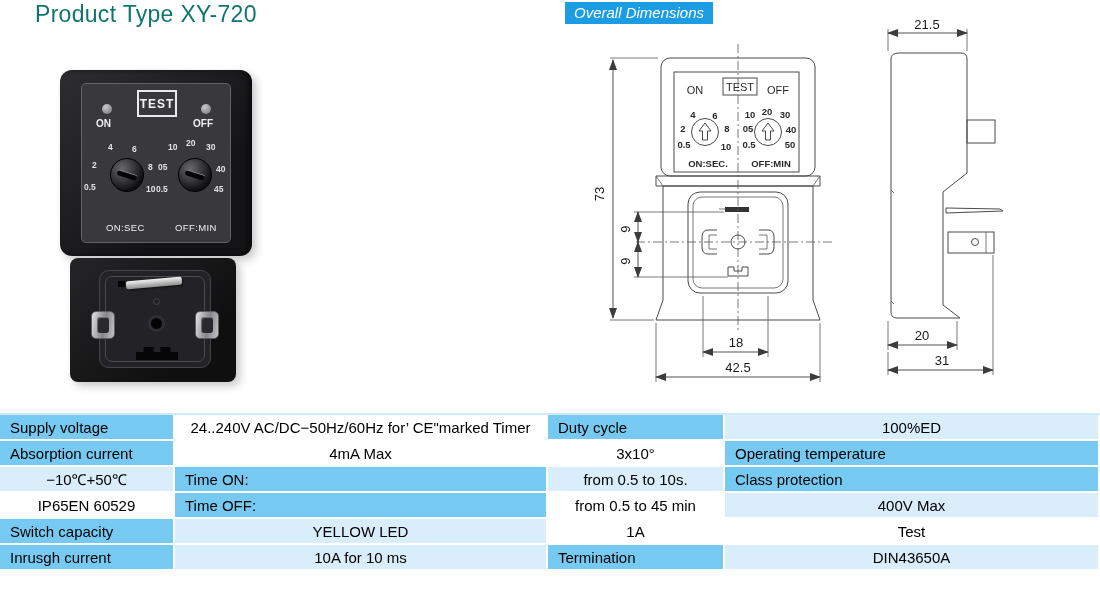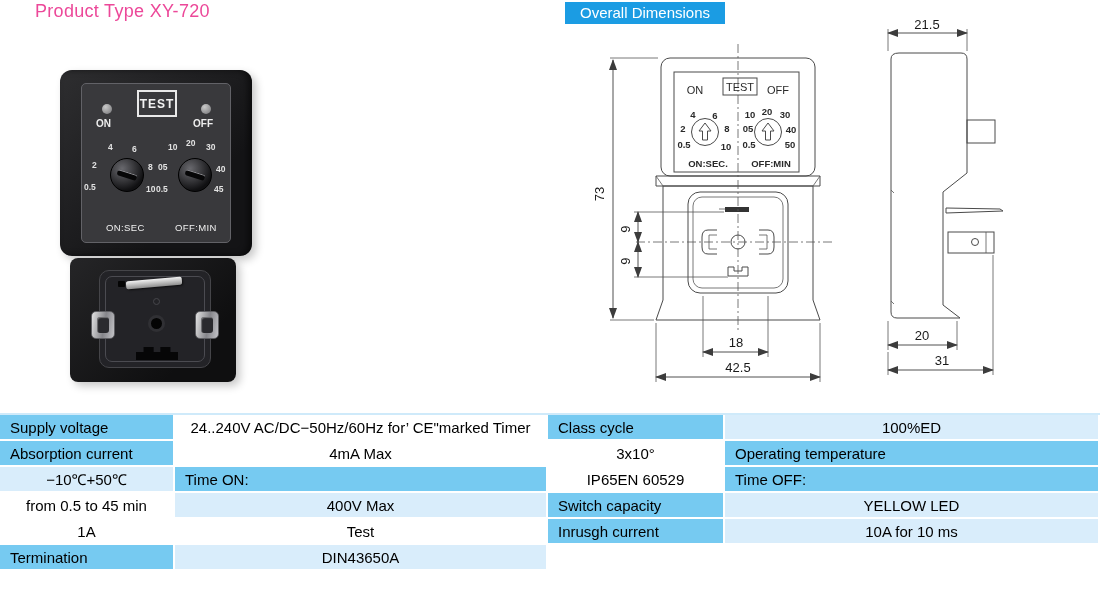--- a/index.html
+++ b/index.html
@@ -1,20 +1,20 @@
 <!DOCTYPE html>
 <html><head>
 <meta charset="utf-8">
 <style>
   * { margin:0; padding:0; box-sizing:border-box; }
   html,body { width:1100px; height:595px; background:#fff; font-family:"Liberation Sans", sans-serif; overflow:hidden; }
   .stage { position:relative; width:1100px; height:595px; background:#fff; }
 
-  .page-title { position:absolute; left:35px; top:1px; font-size:18px; color:#ec4899; letter-spacing:.3px; }
-  .badge { position:absolute; left:565px; top:2px; background:#1B9CE3; color:#fff; font-size:15px; padding:2px 15px 3px; }
+  .page-title { position:absolute; left:35px; top:1px; font-size:23px; color:#0f766e; letter-spacing:.3px; }
+  .badge { position:absolute; left:565px; top:2px; background:#1B9CE3; color:#fff; font-size:15px; padding:2px 9px 3px;font-style:italic; }
 
   
   .photo { position:absolute; left:56px; top:62px; width:212px; height:325px; }
   .photo-head { position:absolute; left:4px; top:8px; width:192px; height:186px;
     background:linear-gradient(135deg,#2e2e30,#141416 70%); border-radius:12px;
     box-shadow:4px 4px 9px rgba(0,0,0,.22), inset -4px 0 6px rgba(0,0,0,.5); }
   .photo-panel { position:absolute; left:21px; top:13px; width:150px; height:160px;
     background:#39393c; border:1px solid #626267; border-radius:5px; }
   .test-box { position:absolute; left:55px; top:6px; width:40px; height:27px;
     border:2px solid #e9e9e9; color:#f2f2f2; font-size:12px; font-weight:bold;
@@ -228,31 +228,33 @@
         <line class="dim" x1="298" y1="350" x2="403" y2="350" marker-start="url(#ar)" marker-end="url(#ar)"></line>
         <path class="dthin" d="M298,332 V355 M403,235 V355"></path>
         <text class="t-dim" x="352" y="345" text-anchor="middle">31</text>
       </g>
     </svg>
   </div>
 
   <div class="spec-table">
     <div class="cell c-lbl">Supply voltage</div>
     <div class="cell c-val">24..240V AC/DC−50Hz/60Hz for’ CE"marked Timer</div>
-    <div class="cell c-lbl">Class cycle</div>
+    <div class="cell c-lbl">Duty cycle</div>
     <div class="cell c-val alt">100%ED</div>
 
     <div class="cell c-lbl">Absorption current</div>
     <div class="cell c-val">4mA Max</div>
     <div class="cell c-val">3x10°</div>
 
     <div class="cell c-lbl">Operating temperature</div>
     <div class="cell c-val alt">−10℃+50℃</div>
     <div class="cell c-lbl">Time ON:</div>
-
+    <div class="cell c-val alt">from 0.5 to 10s.</div>
+
+    <div class="cell c-lbl">Class protection</div>
     <div class="cell c-val">IP65EN 60529</div>
     <div class="cell c-lbl">Time OFF:</div>
     <div class="cell c-val">from 0.5 to 45 min</div>
 
     <div class="cell c-val alt">400V Max</div>
     <div class="cell c-lbl">Switch capacity</div>
 
     <div class="cell c-val alt">YELLOW LED</div>
     <div class="cell c-val">1A</div>
     <div class="cell c-val">Test</div>

